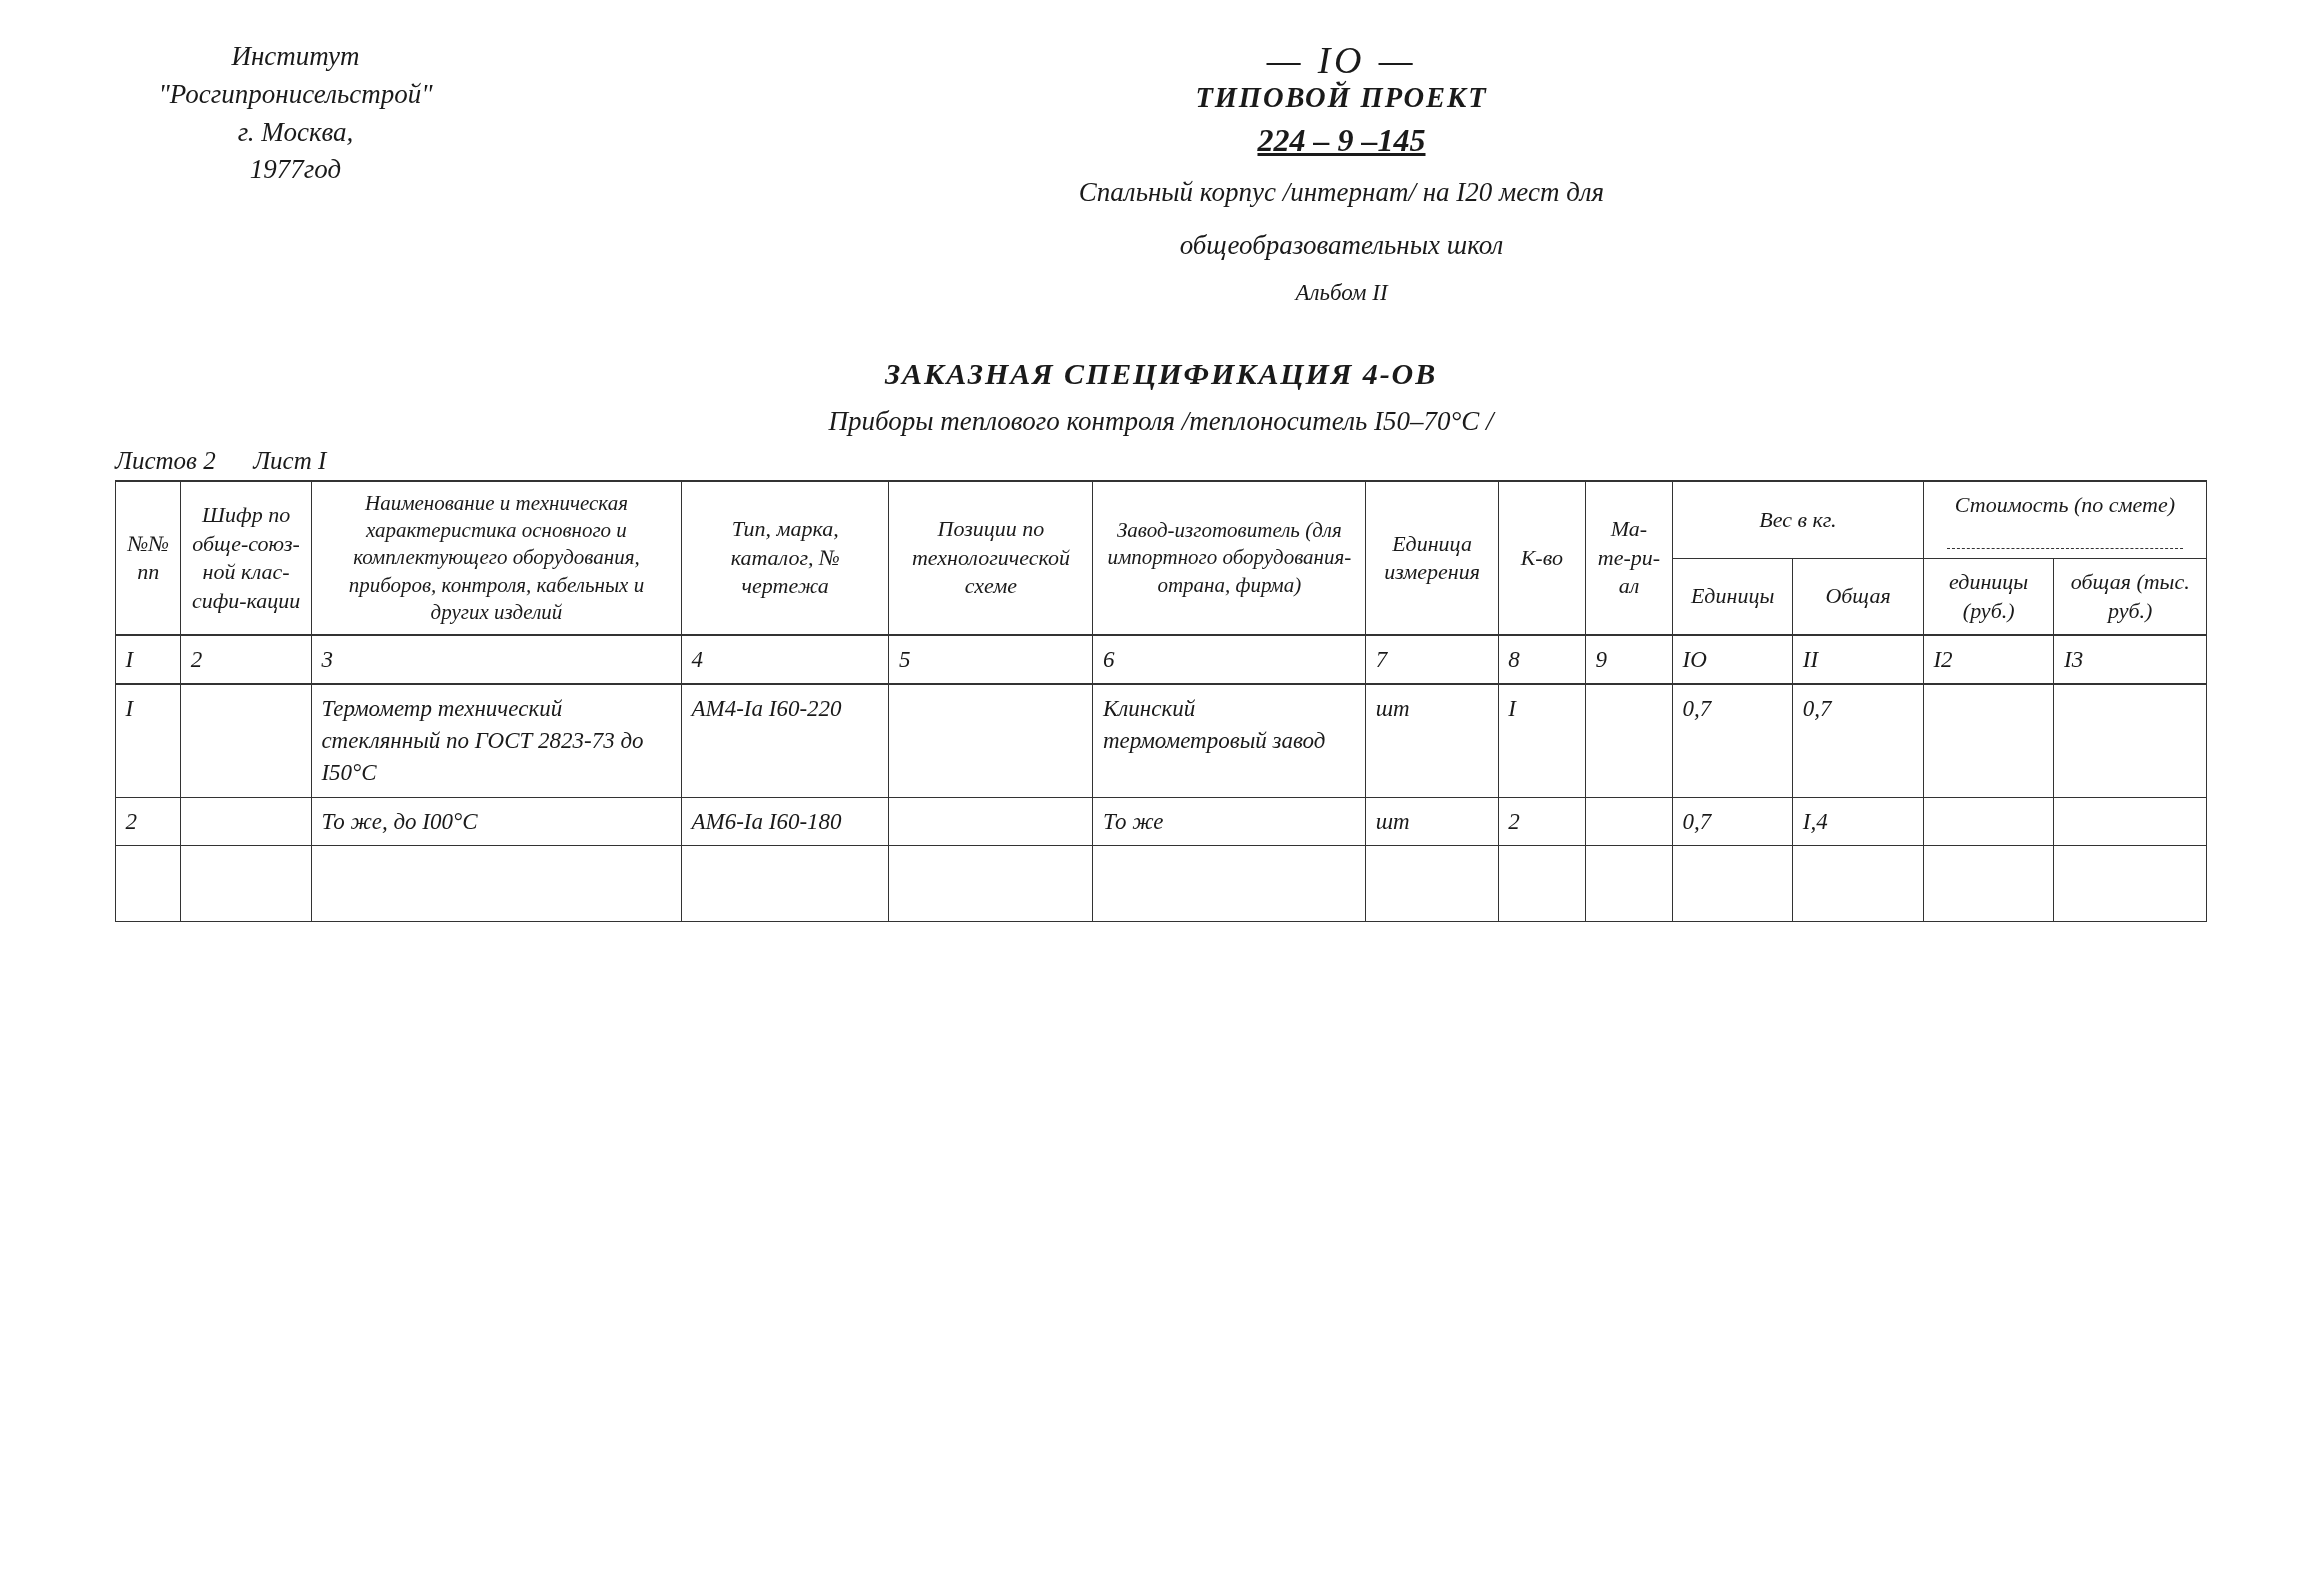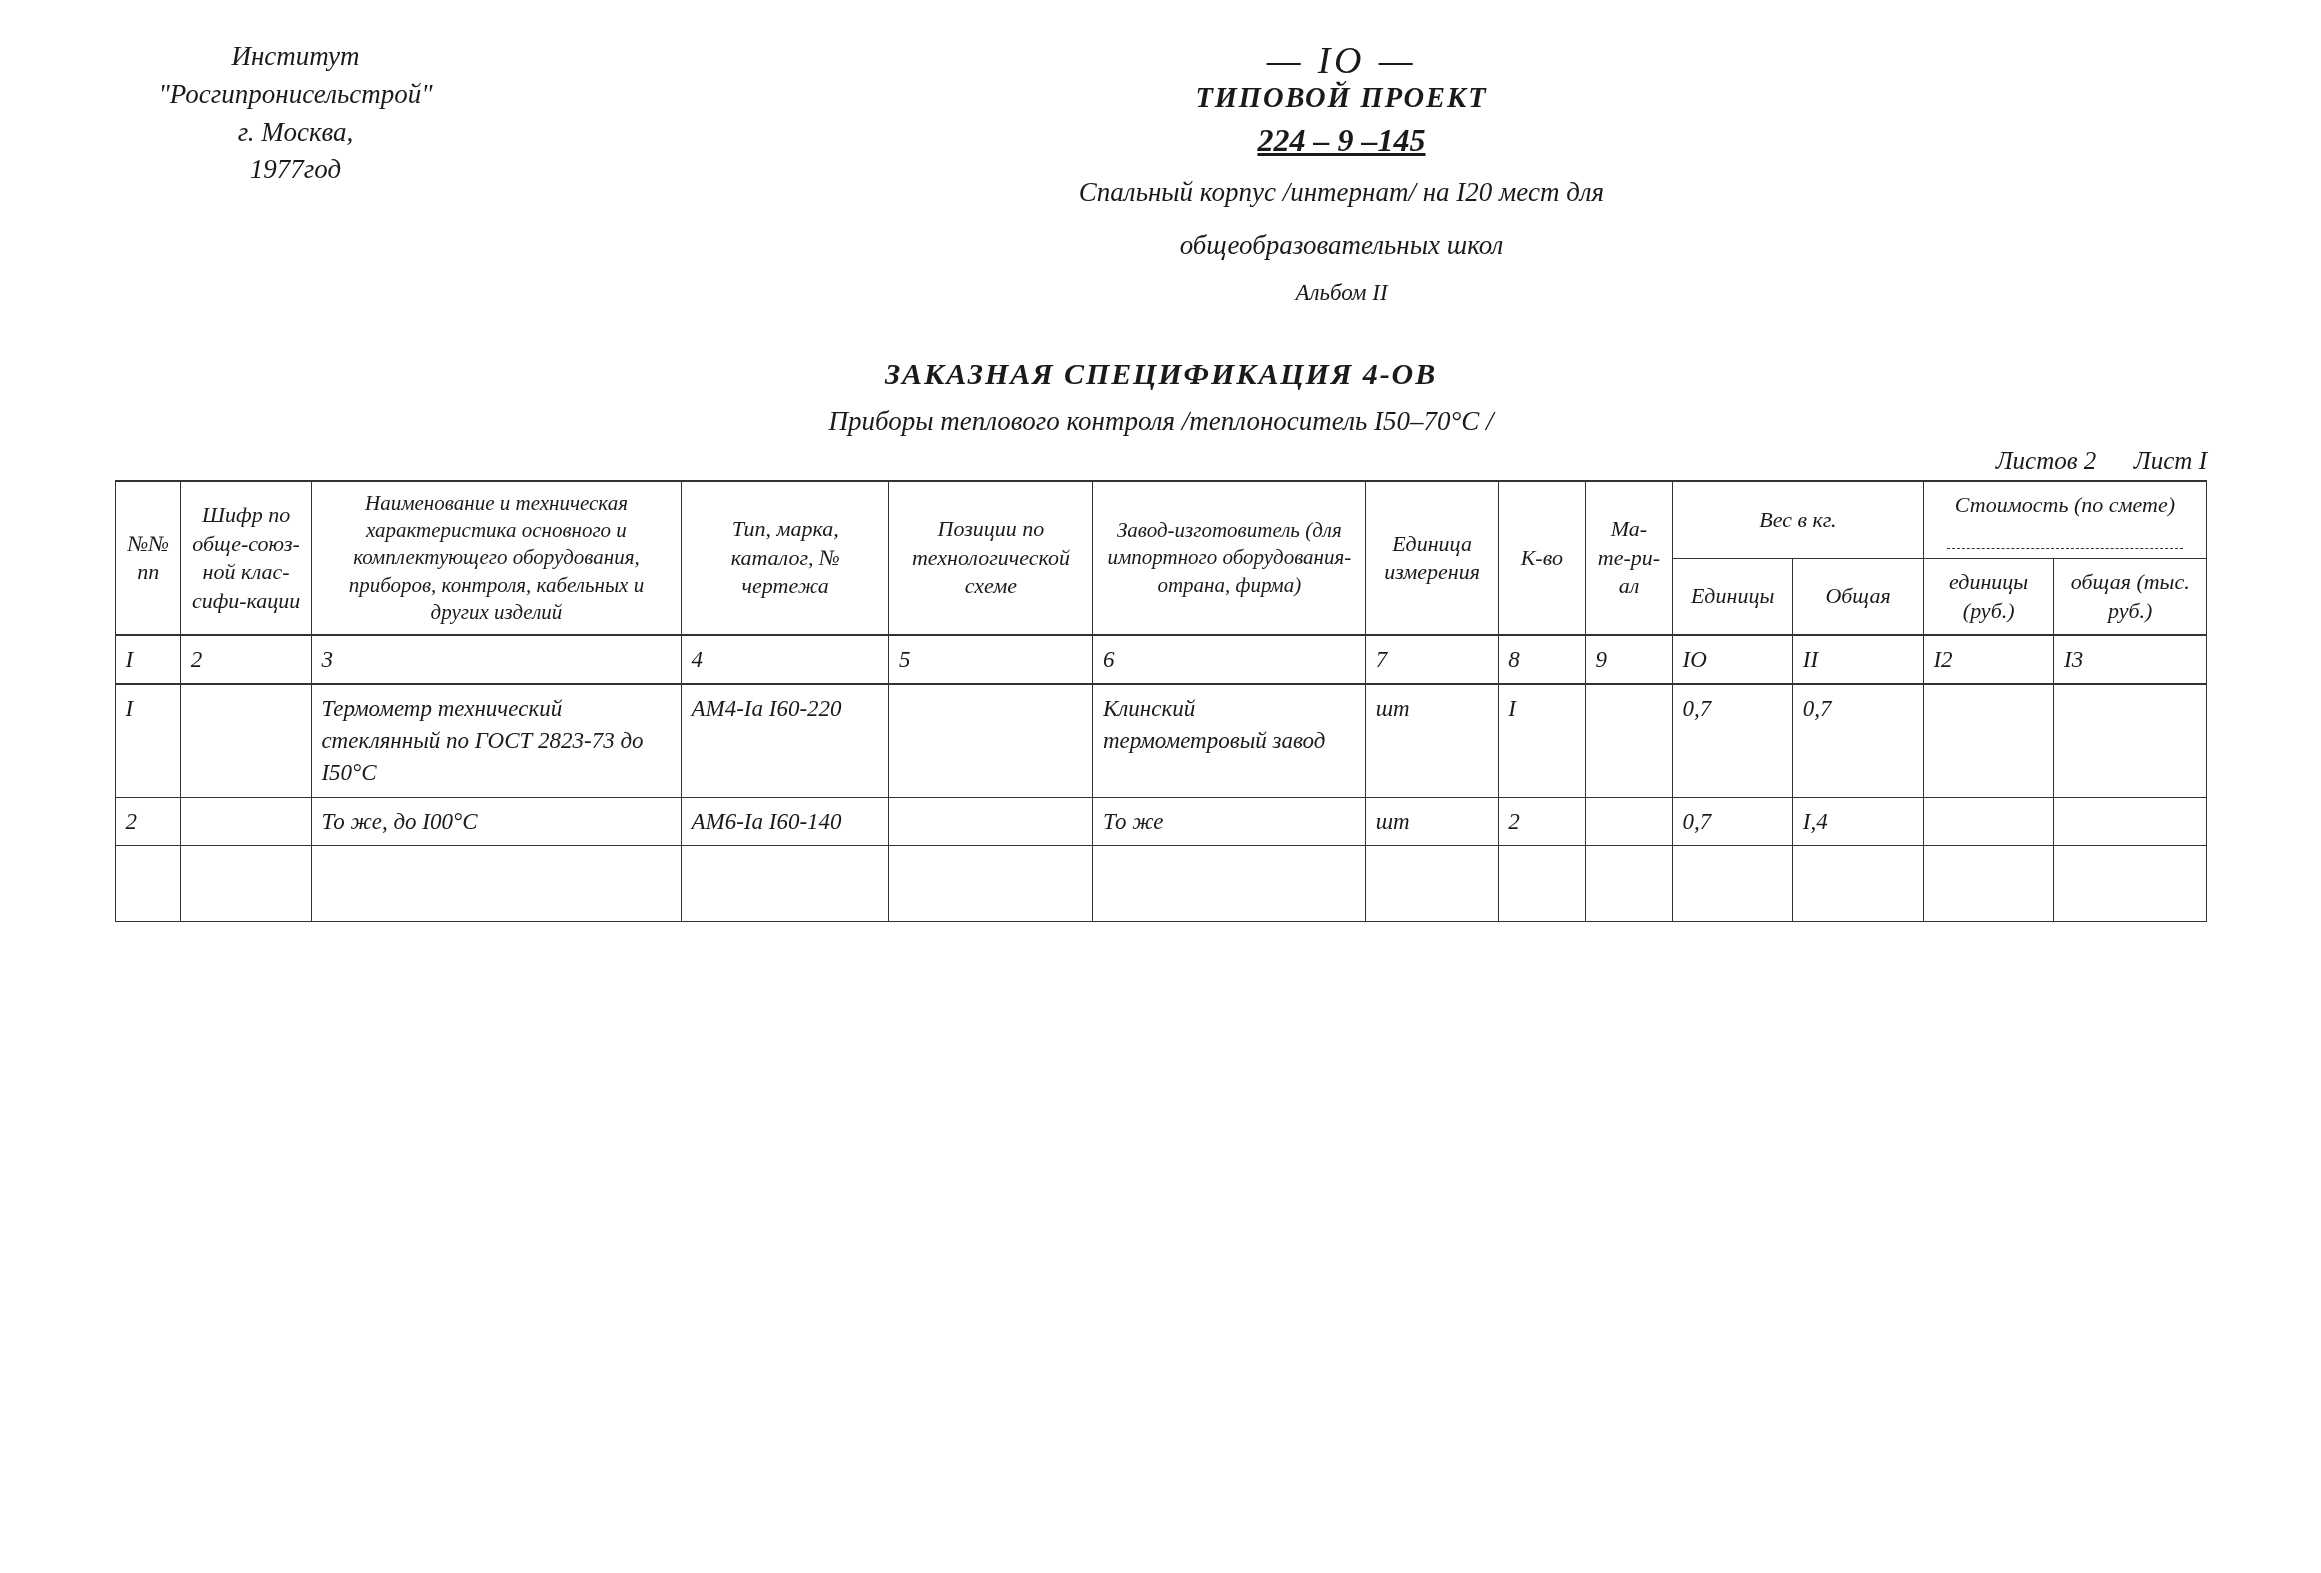--- a/index.html
+++ b/index.html
@@ -69,21 +69,20 @@
       letter-spacing: 1.9px;
       margin-bottom: 15px;
       text-align: center;
     }
     .spec-subtitle {
       font-size: 27px;
       text-align: center;
       margin-bottom: 9.5px;
     }
     .sheets-info {
-      text-align: right;
       font-size: 25px;
       margin-bottom: 5.7px;
     }
     .main-table {
       width: 100%;
       border-collapse: collapse;
       font-size: 23px;
     }
     .main-table th, .main-table td {
       border: 1.4px solid #333;
@@ -254,21 +253,21 @@
         <td class="center-text">0,7</td>
         <td class="center-text">0,7</td>
         <td></td>
         <td></td>
       </tr>
 
       <tr class="data-row">
         <td class="center-text">2</td>
         <td></td>
         <td>То же,  до I00°С</td>
-        <td>АМ6-Ia I60-140</td>
+        <td>АМ6-Ia I60-180</td>
         <td></td>
         <td>То же</td>
         <td class="center-text">шт</td>
         <td class="center-text">2</td>
         <td></td>
         <td class="center-text">0,7</td>
         <td class="center-text">I,4</td>
         <td></td>
         <td></td>
       </tr>

